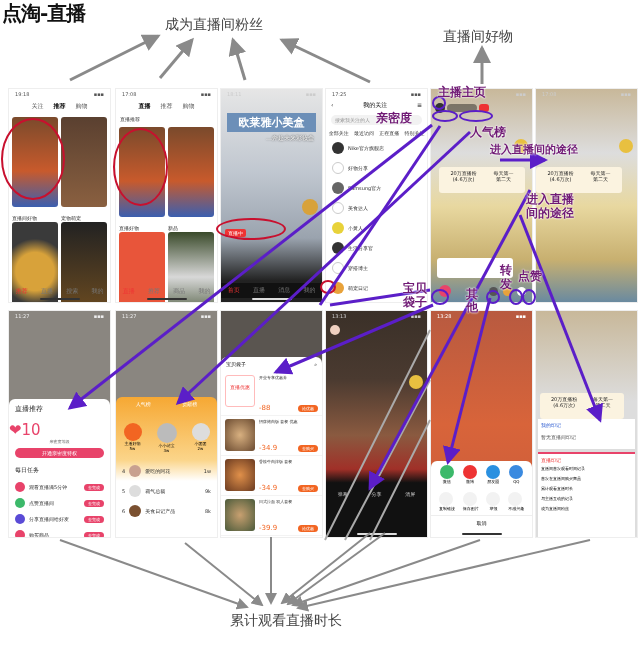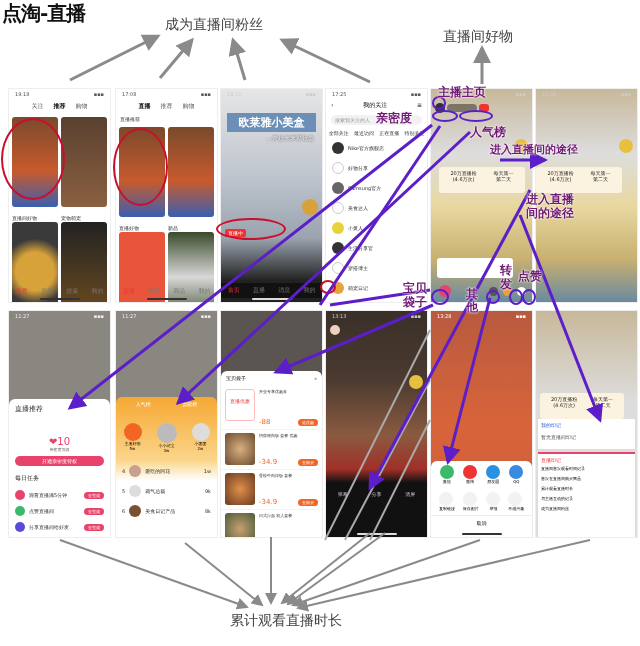--- a/index.html
+++ b/index.html
@@ -226,21 +226,21 @@
   <div style="position:absolute;right:4px;top:50px;width:14px;height:14px;border-radius:50%;background:#e8c040"></div>
 </div>
 
 <div class="frame" style="left:8px;top:310px;width:103px;height:228px;background:#8a8680">
   <div class="sb" style="color:#eee">
       <span>11:27</span>
       <span>▪▪▪</span>
     </div>
   <div class="sheet" style="top:88px;bottom:0">
     <div style="font-size:7px;padding:5px 6px 1px;color:#222">直播推荐</div>
-    <div style="text-align:center;font-size:10px;color:#e8436a;margin-top:21px"><span>❤</span><span>10</span></div>
+    <div style="font-size:15px;color:#e8436a;margin-top:6px"><span>❤</span><span>10</span></div>
     <div style="text-align:center;font-size:4px;color:#666">亲密度等级</div>
     <div class="btnpill" style="margin:4px 6px;padding:2px">开通亲密度特权</div>
     <div style="font-size:6px;padding:4px 6px;color:#222">每日任务</div>
     <div class="taskrow">
         <div class="dot" style="background:#e8436a"></div>
         <span>观看直播满5分钟</span>
         <span class="tag">去完成</span>
       </div>
     <div class="taskrow">
         <div class="dot" style="background:#3cb96a"></div>
@@ -302,21 +302,21 @@
     <div class="listrow">
         <span>6</span>
         <div class="av" style="background:#7a5030"></div>
         <span>美食日记产品</span>
         <span style="margin-left:auto">8k</span>
       </div>
   </div>
 </div>
 
 <div class="frame" style="left:220px;top:310px;width:103px;height:228px;background:#5a5550">
-  <div class="sheet" style="top:60px;bottom:0">
+  <div class="sheet" style="top:46px;bottom:0">
     <div style="display:flex;justify-content:space-between;font-size:5px;padding:4px 5px">
       <span>宝贝袋子</span>
       <span>⌕</span>
     </div>
     <div class="prod" style="height:44px">
       <div class="pimg" style="background:#fff;border:1px solid #fbb;color:#e33;font-size:5px;text-align:center;padding-top:8px">直播优惠</div>
       <div class="pinfo">
           <div>开业专享优惠券</div>
           <span class="price">-88</span>
           <span class="buy">抢优惠</span>

